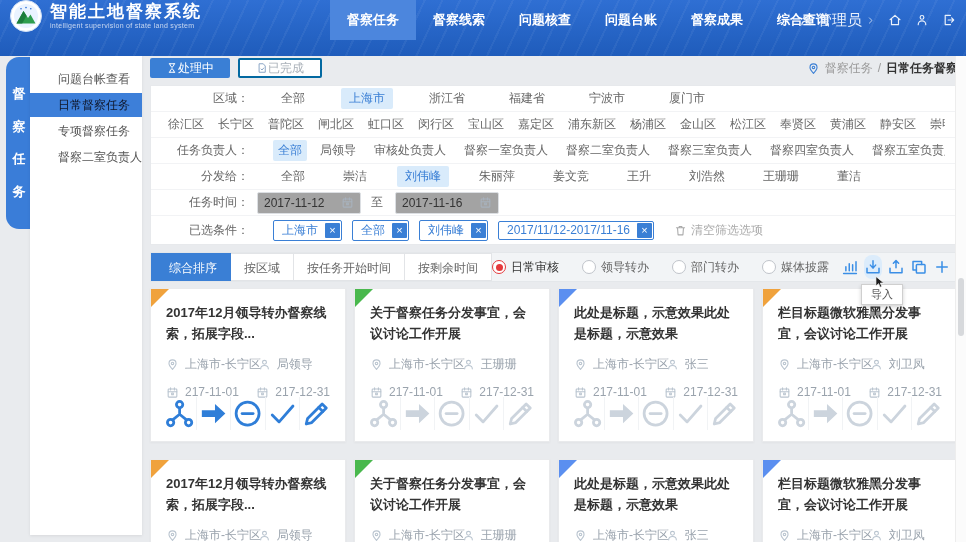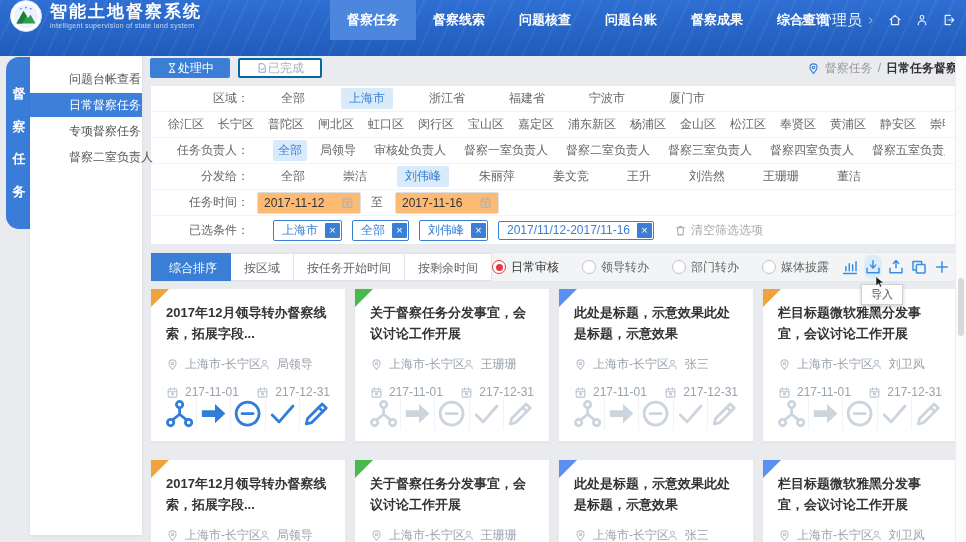--- a/index.html
+++ b/index.html
@@ -26,22 +26,22 @@
   .hright .icon{font-size:14px;cursor:pointer}
   .huser{display:flex;align-items:center;gap:4px;cursor:pointer}
   .huser .icon.sm{font-size:9px}
 
   
   .side-tab{position:absolute;left:6px;top:57px;width:26px;height:172px;background:#3a7dd8;
        border-radius:13px 0 0 13px;display:flex;flex-direction:column;align-items:center;justify-content:space-evenly;
        padding:14px 0;box-sizing:border-box;color:#fff;font-size:13px;font-weight:bold;cursor:pointer;z-index:5}
   .sidebar{position:absolute;left:30px;top:55px;width:112px;height:480px;background:#fff;
        box-shadow:0 1px 3px rgba(0,0,0,.08);padding-top:10px;box-sizing:border-box;z-index:6}
-  .side-item{height:24px;line-height:24px;padding-left:39px;font-size:12px;color:#555;cursor:pointer;margin:2px 0;white-space:nowrap}
-  .side-item.active{background:#3d7fd9;color:#ffffff}
+  .side-item{height:24px;line-height:24px;padding-left:28px;font-size:12px;color:#555;cursor:pointer;margin:2px 0;white-space:nowrap}
+  .side-item.active{background:#3d7fd9;color:#0f172a}
 
   
   .main{position:absolute;left:150px;top:55px;width:808px;height:487px}
   .toprow{display:flex;align-items:center;height:26px;margin-bottom:4px}
   .ptab{display:inline-flex;align-items:center;gap:0;height:20px;padding:0 16px;font-size:12px;border-radius:2px;cursor:pointer;box-sizing:border-box}
   .ptab.proc{background:#3a7fd5;color:#fff}
   .ptab.proc .icon{color:#fff}
   .ptab.done{background:#fff;color:#a9b0b8;border:2px solid #0369a1;margin-left:8px}
   .ptab.done .icon{color:#8ca6c6}
   .bc{margin-left:auto;display:flex;align-items:center;gap:5px;font-size:12px;color:#999}
@@ -54,21 +54,21 @@
   .flabel{width:86px;text-align:right;color:#666;flex:none;white-space:nowrap}
   .fopts{display:flex;align-items:center;flex-wrap:nowrap;overflow:hidden;margin-left:24px}
   .fopt{padding:2px 8px;color:#666;cursor:pointer;border-radius:2px;white-space:nowrap}
   .fopt.sel{background:#d9ebfb;color:#3a7fd5}
   .g28 .fopt{margin-right:28px}
   .g22 .fopt{margin-right:22px}
   .g8 .fopt{margin-right:8px;padding:2px 5px}
   .g4 .fopt{margin-right:4px;padding:2px 5px}
   .frow.nolabel .fopts{margin-left:0}
   .dinput{width:104px;height:22px;border:1px solid #dcdfe3;border-radius:2px;display:flex;align-items:center;
-       justify-content:space-between;padding:0 6px;background:#fdba74;color:#333;margin-left:8px;cursor:pointer;box-sizing:border-box}
+       justify-content:space-between;padding:0 6px;background:#a3a3a3;color:#333;margin-left:8px;cursor:pointer;box-sizing:border-box}
   .dinput .icon{color:#a8b2bd;font-size:13px}
   .to{margin:0 4px 0 10px;color:#666}
   .ftag{display:inline-flex;align-items:center;border:1px solid #3a7fd5;color:#3a7fd5;border-radius:2px;
        padding:1px 1px 1px 8px;margin-right:10px;background:#fff;white-space:nowrap}
   .ftag-x{width:15px;height:15px;background:#3a7fd5;color:#fff;display:flex;align-items:center;justify-content:center;
        font-size:11px;margin-left:7px;border-radius:1px;cursor:pointer;line-height:1}
   .fclear{color:#aaa;display:inline-flex;align-items:center;gap:4px;margin-left:10px;cursor:pointer;white-space:nowrap}
   .fclear .icon{font-size:13px}
 
   

